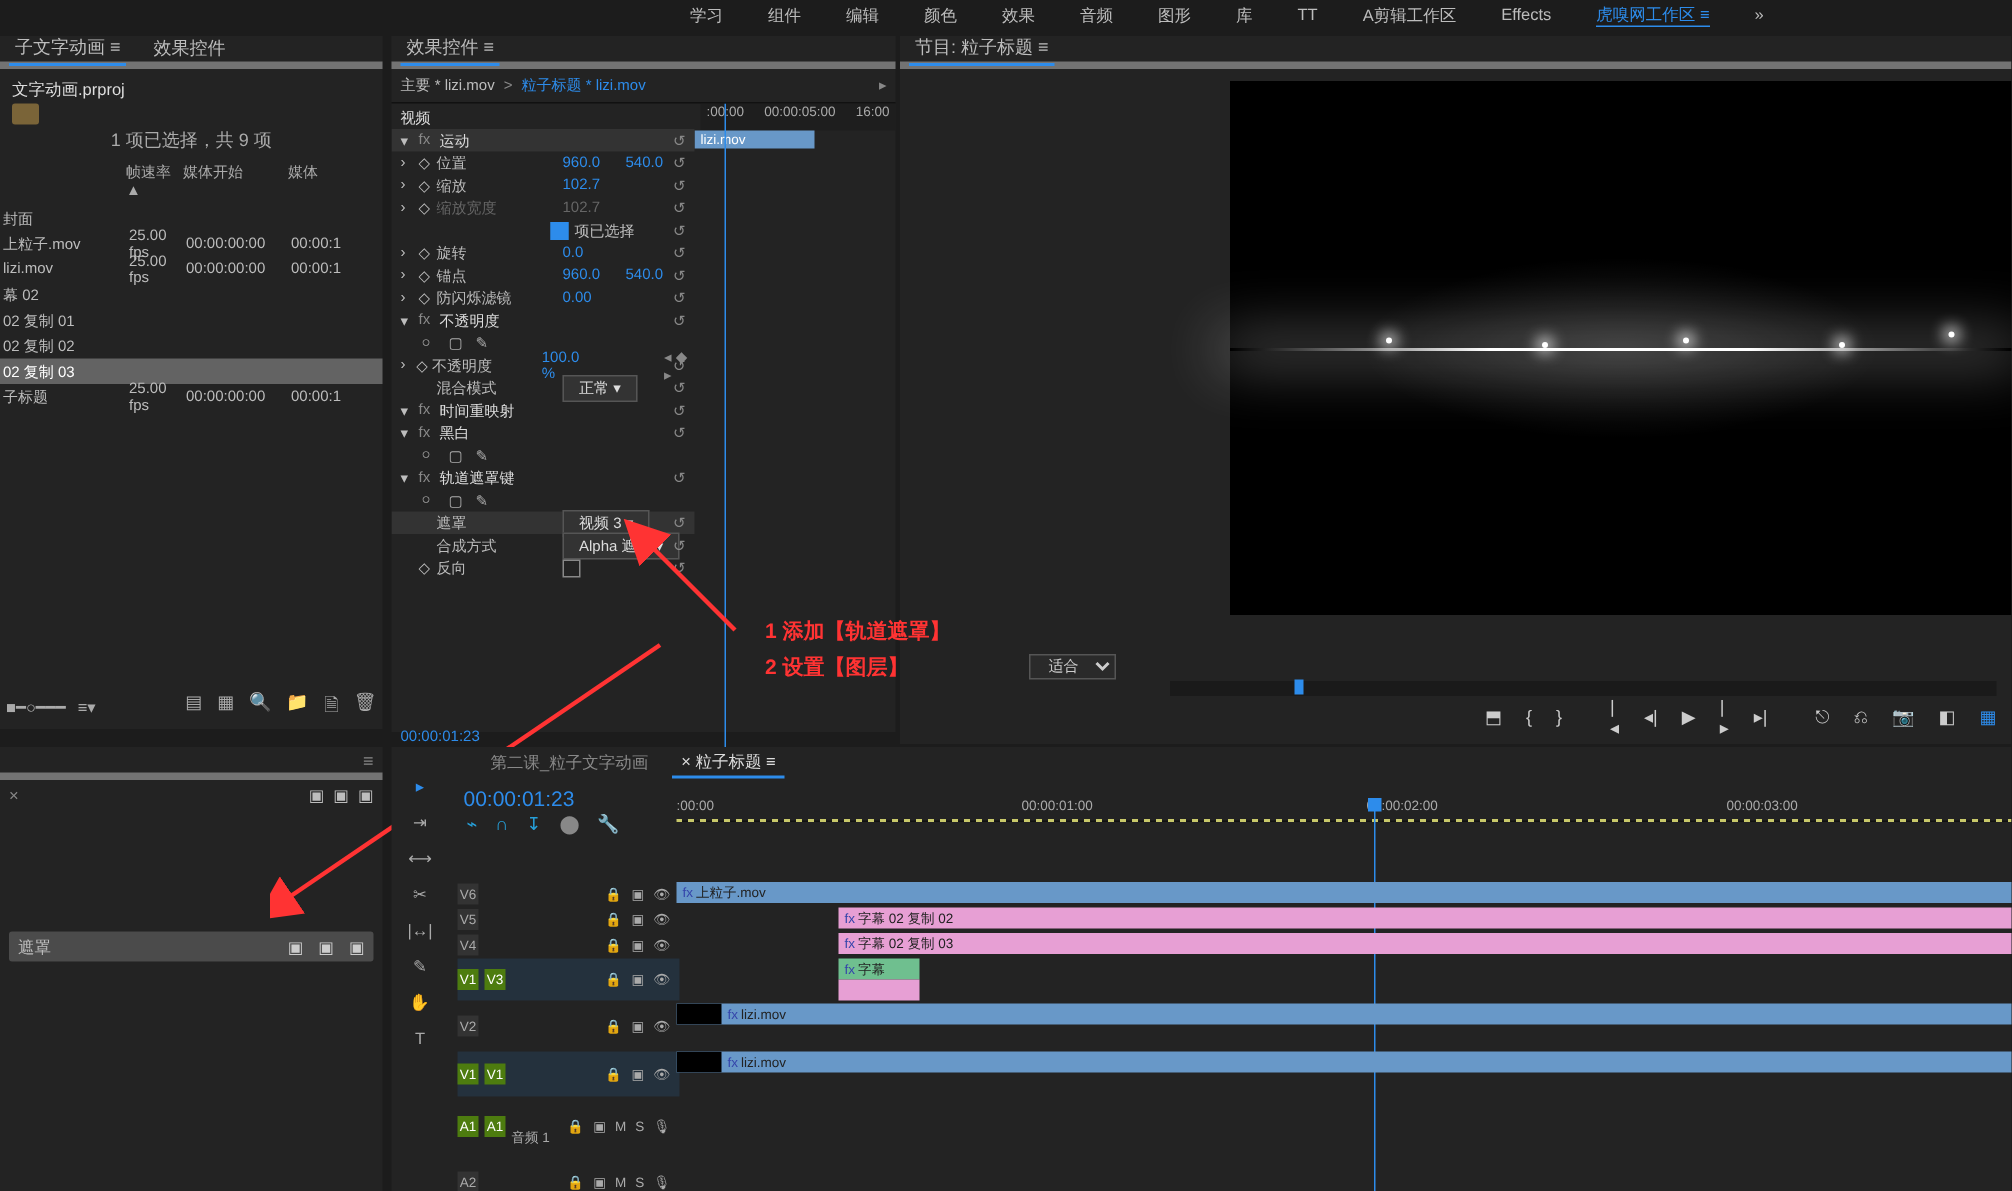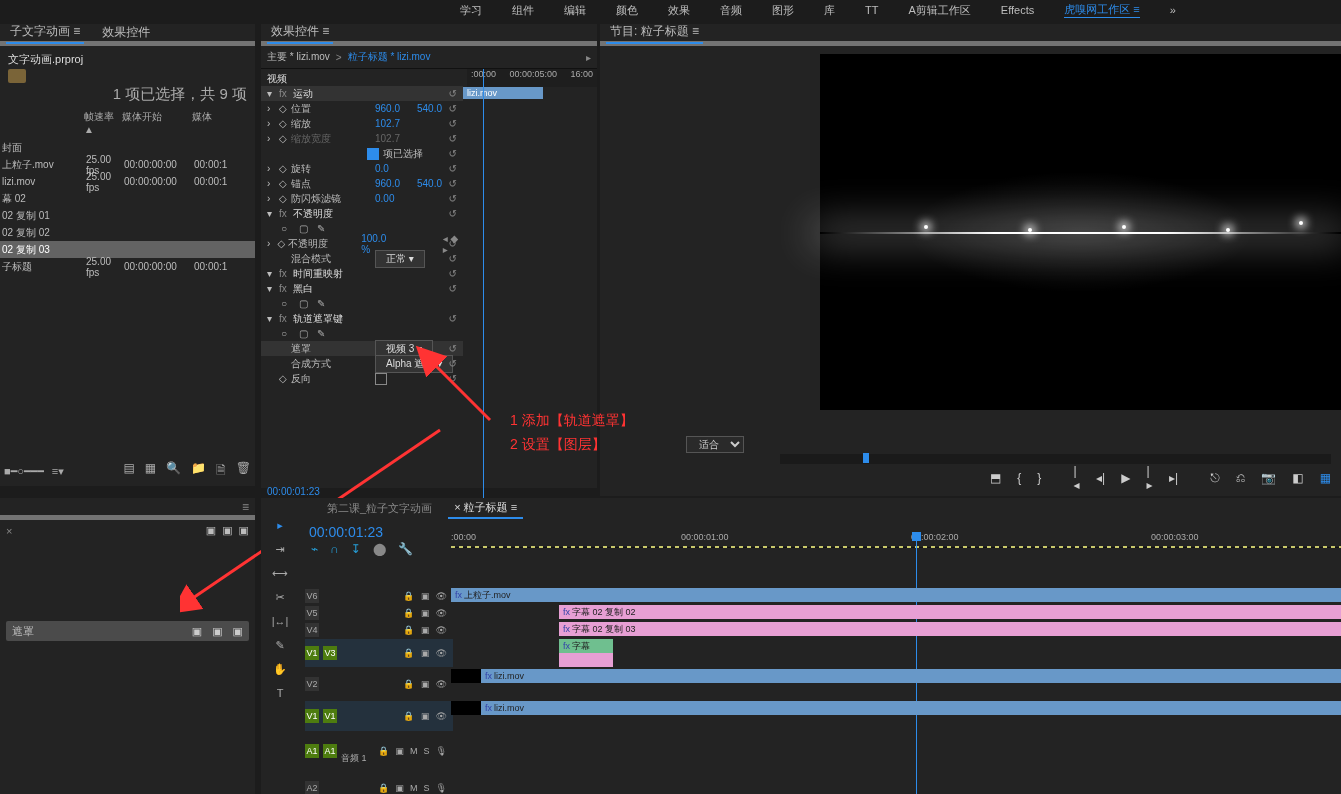--- a/index.html
+++ b/index.html
@@ -12,21 +12,21 @@
 
 
 .panel-tab { height:22px; display:flex; align-items:center; padding:0 6px; background:#232323; border-bottom:5px solid #737373; font-size:12px; gap:14px; }
 .panel-tab .tab { padding:2px 4px; }
 .panel-tab .tab.act { border-bottom:2px solid #2d8ceb; }
 .panel-tab .menu { margin-left:auto; color:#888; }
 
 
 .project { position:absolute; left:0; top:24px; width:255px; height:462px; background:#232323; }
 .proj-info { padding:6px 8px 2px; font-size:11px; color:#ddd; }
-.proj-sel { text-align:right; padding:2px 8px; color:#aaa; font-size:15px; }
+.proj-sel { text-align:center; padding:2px 8px; color:#aaa; font-size:12px; }
 .proj-head { display:flex; padding:4px 0; font-size:10px; color:#aaa; }
 .proj-head .c1{width:84px;padding-left:4px}.proj-head .c2{width:38px}.proj-head .c3{width:70px}.proj-head .c4{width:50px}
 .proj-row { display:flex; height:17px; align-items:center; font-size:10px; padding-left:2px; }
 .proj-row .c1{width:84px;overflow:hidden}.proj-row .c2{width:38px}.proj-row .c3{width:70px}.proj-row .c4{width:50px}
 .proj-row.sel { background:#636363; color:#fff; }
 .proj-foot { position:absolute; bottom:4px; left:4px; right:4px; display:flex; align-items:center; gap:8px; color:#aaa; }
 .proj-foot .icons { margin-left:auto; display:flex; gap:10px; font-size:12px; }
 
 
 .effects { position:absolute; left:0; top:498px; width:255px; height:296px; background:#232323; }
@@ -62,21 +62,21 @@
 .prog-star { position:absolute; width:4px; height:4px; background:#fff; border-radius:50%; box-shadow:0 0 10px 3px #fff; }
 .prog-wisps { position:absolute; top:30%; left:10%; right:10%; bottom:30%; background:radial-gradient(ellipse at center,rgba(255,255,255,0.15),transparent 60%); }
 .prog-fit { position:absolute; top:412px; left:86px; }
 .prog-fit select{background:#2a2a2a;color:#ccc;border:1px solid #555;font-size:10px;padding:1px 8px}
 .prog-scrub { position:absolute; top:430px; left:180px; right:10px; height:10px; background:#1a1a1a; }
 .prog-scrub .head{position:absolute;left:15%;top:-1px;width:6px;height:10px;background:#2d8ceb}
 .prog-ctrls { position:absolute; bottom:4px; left:390px; right:10px; display:flex; gap:16px; align-items:center; color:#ccc; font-size:12px; }
 .prog-ctrls .gap{flex:1}
 
 
-.annot { position:absolute; color:#ff3333; font-size:14px; font-weight:normal; }
+.annot { position:absolute; color:#ff3333; font-size:14px; font-weight:bold; }
 .arrow-svg { position:absolute; pointer-events:none; }
 
 
 .timeline { position:absolute; left:261px; top:498px; right:0; bottom:0; background:#232323; }
 .tl-tabs { height:20px; display:flex; gap:10px; align-items:center; padding-left:60px; font-size:11px; }
 .tl-tabs .t{padding:2px 6px;color:#888}
 .tl-tabs .t.act{color:#ddd;border-bottom:2px solid #2d8ceb}
 .tl-tc { position:absolute; top:26px; left:48px; color:#2d8ceb; font-size:14px; }
 .tl-toolbar { position:absolute; top:44px; left:50px; display:flex; gap:12px; color:#26a0da; font-size:12px; }
 .tl-tools { position:absolute; left:8px; top:18px; width:22px; display:flex; flex-direction:column; gap:6px; align-items:center; color:#aaa; }

